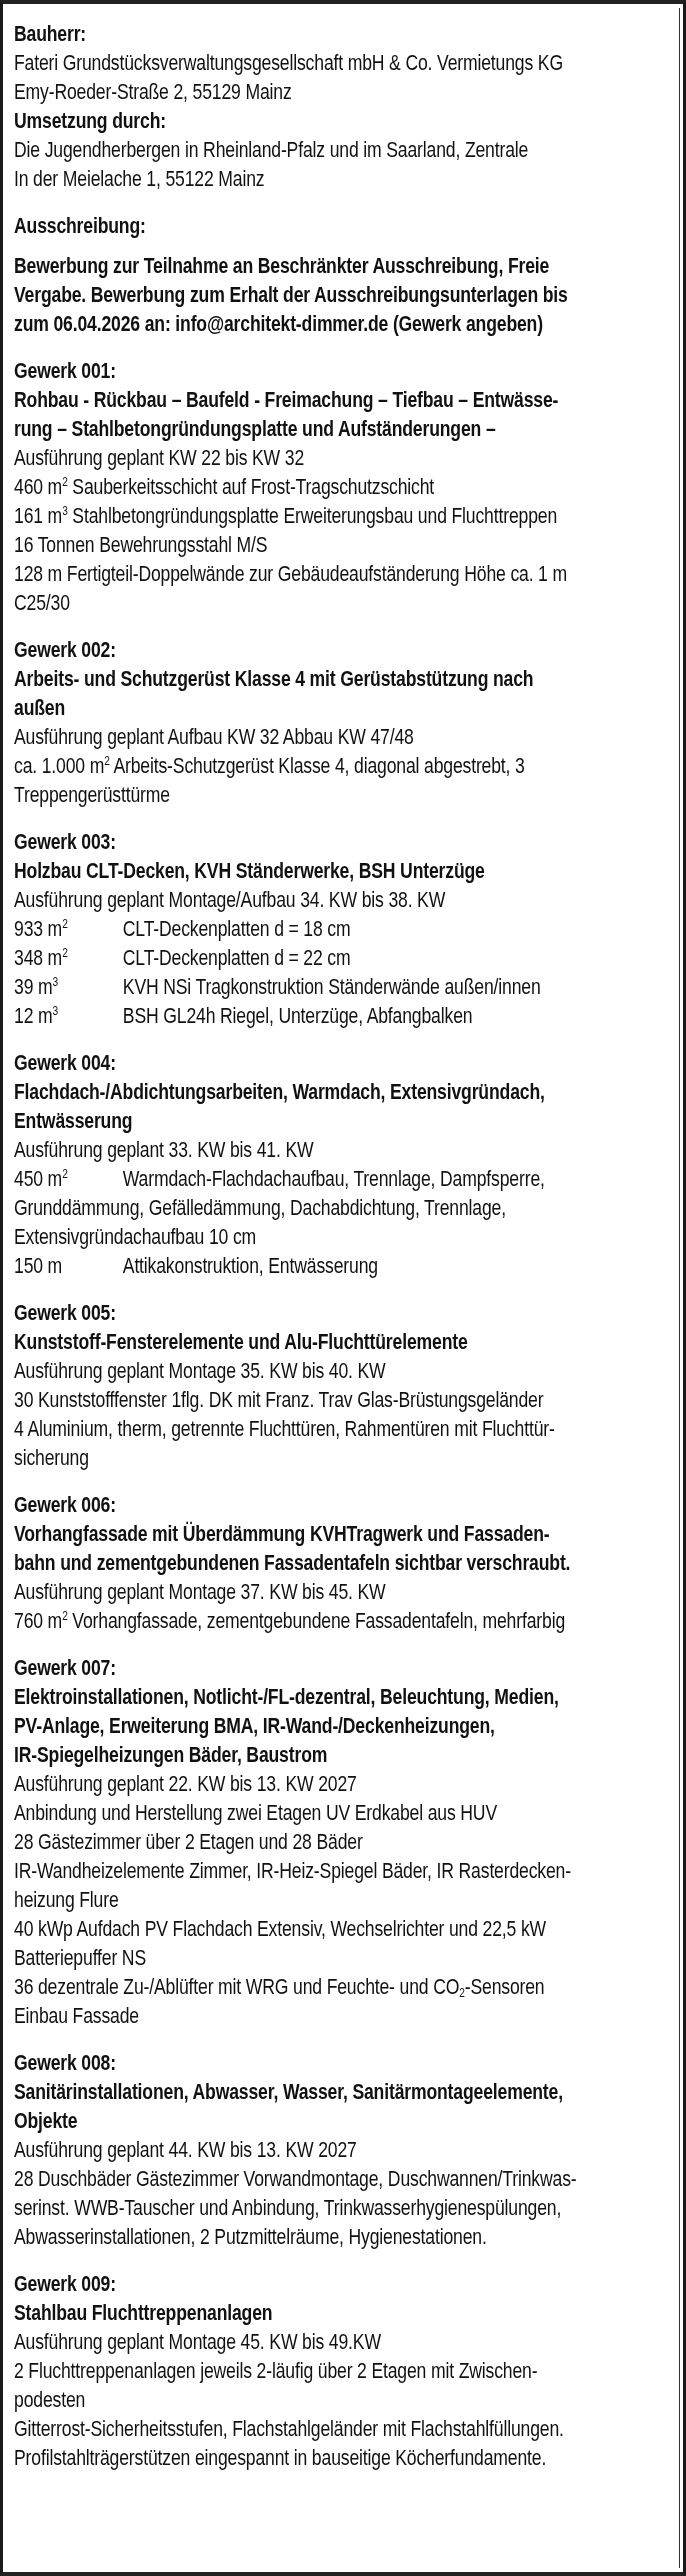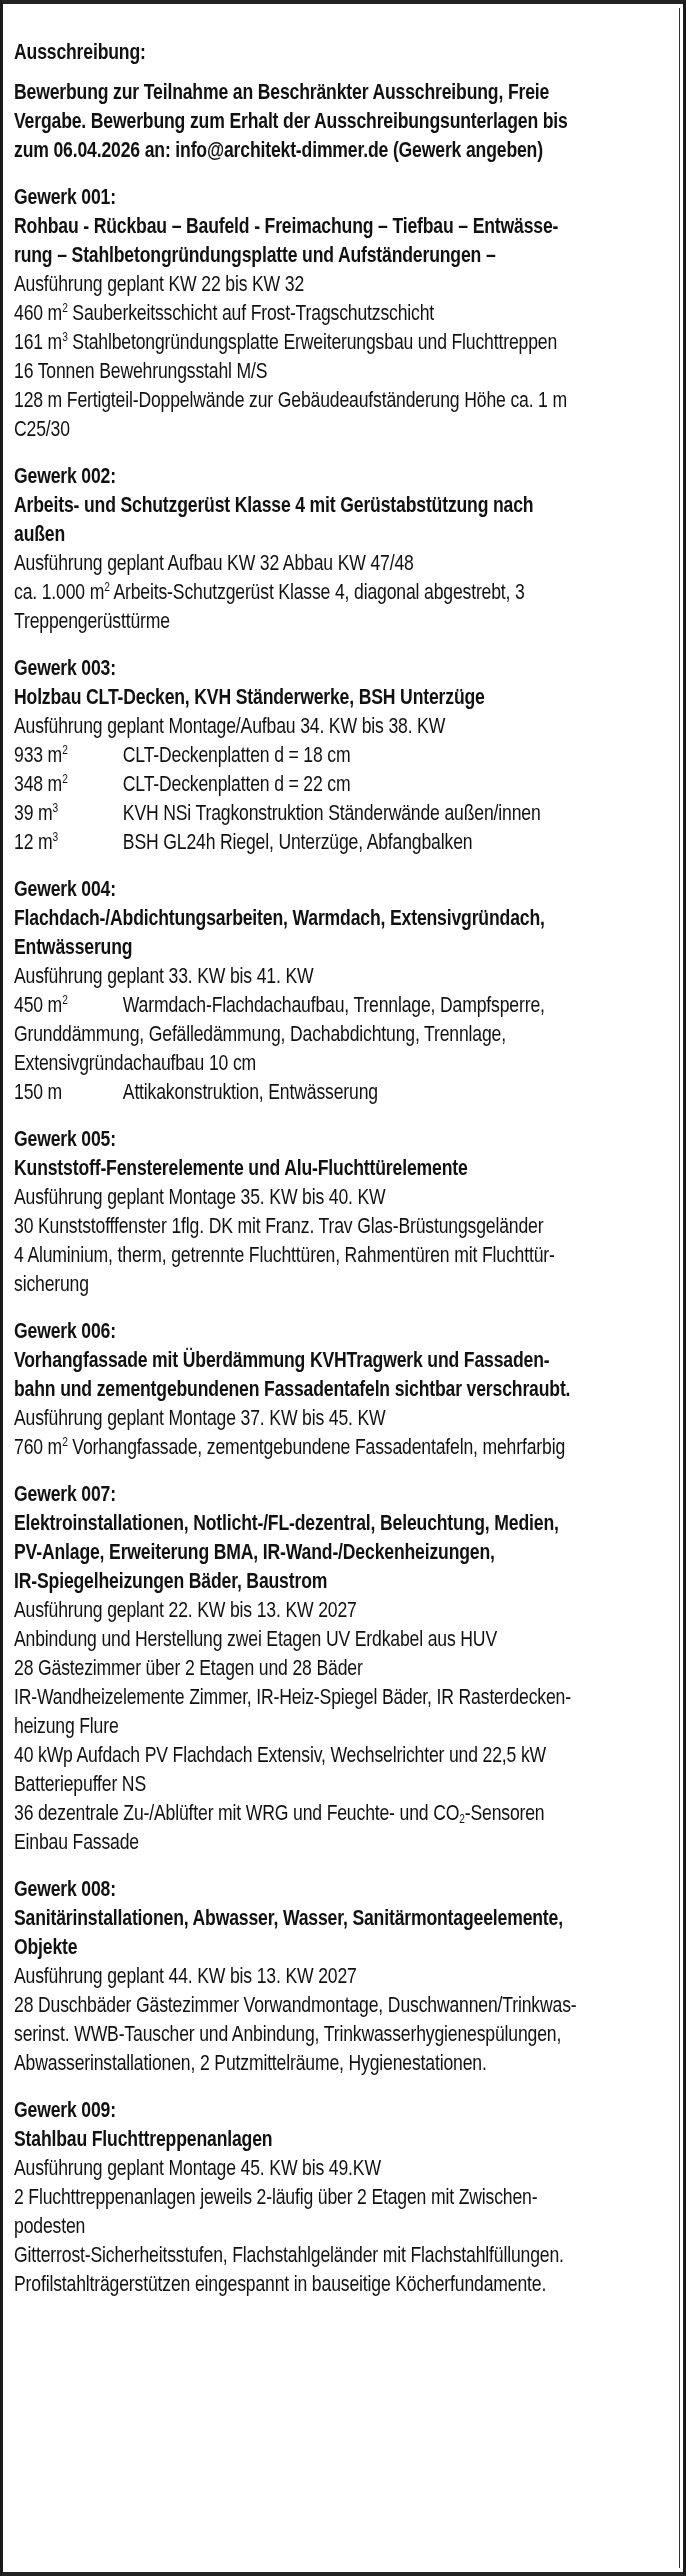--- a/index.html
+++ b/index.html
@@ -70,20 +70,30 @@
 </style>
 </head>
 <body>
 
 <div class="frame">
   <div class="inner-edge"></div>
 </div>
 
 <div class="content" id="content">
 
+  <div>
+    <div class="line bold">Bauherr:</div>
+    <div class="line">Fateri Grundstücksverwaltungsgesellschaft mbH &amp; Co. Vermietungs KG</div>
+    <div class="line">Emy-Roeder-Straße 2, 55129 Mainz</div>
+  </div>
+  <div>
+    <div class="line bold">Umsetzung durch:</div>
+    <div class="line">Die Jugendherbergen in Rheinland-Pfalz und im Saarland, Zentrale</div>
+    <div class="line">In der Meielache 1, 55122 Mainz</div>
+  </div>
 
   <div class="gap-md"></div>
 
   <div>
     <div class="line bold">Ausschreibung:</div>
     <div class="gap-sm"></div>
     <div class="line bold">Bewerbung zur Teilnahme an Beschränkter Ausschreibung, Freie</div>
     <div class="line bold">Vergabe. Bewerbung zum Erhalt der Ausschreibungsunterlagen bis</div>
     <div class="line bold"><span>zum 06.04.2026 an: </span><a class="mail">info@architekt-dimmer.de</a><span> (Gewerk angeben)</span></div>
   </div>

